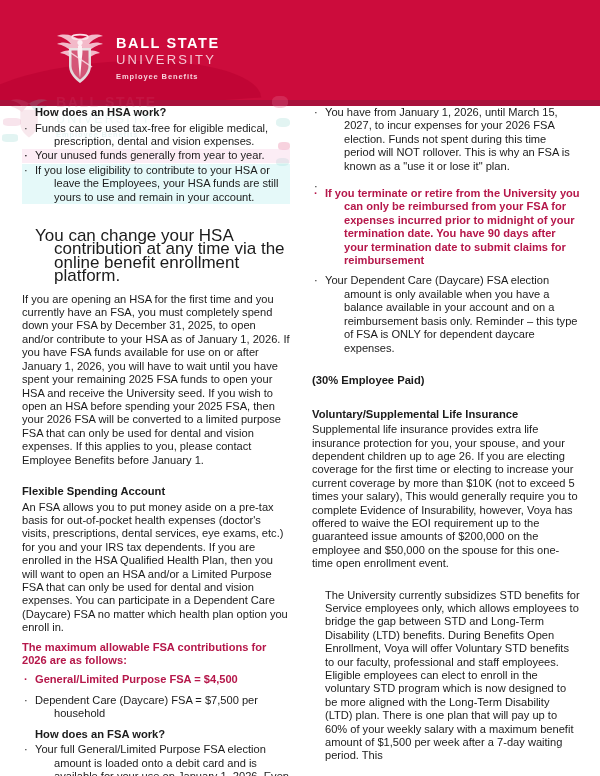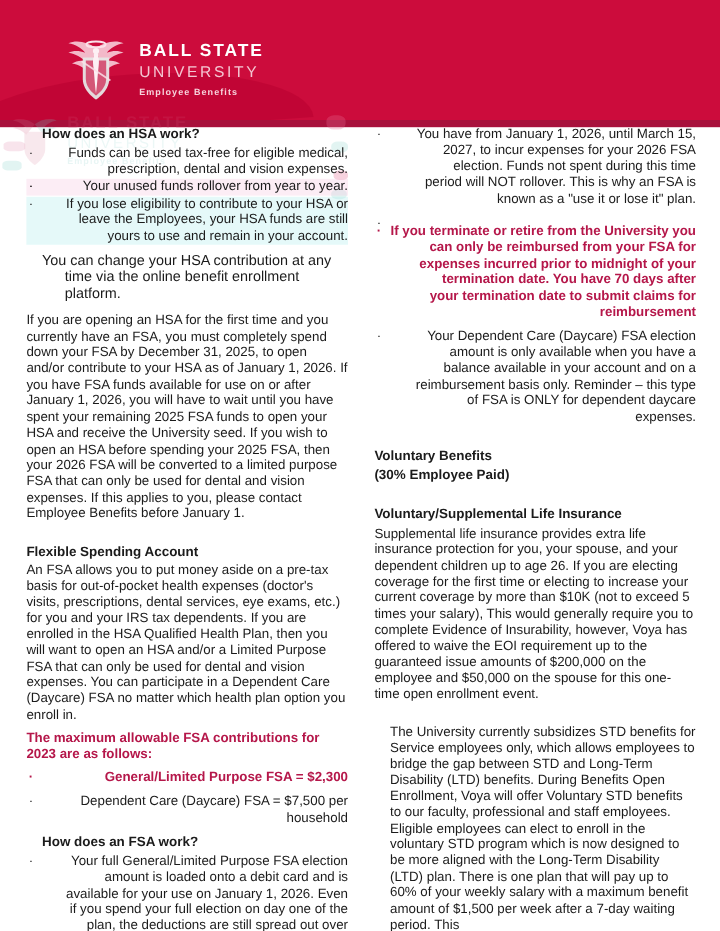--- a/index.html
+++ b/index.html
@@ -138,35 +138,36 @@
     margin-bottom: 1px;
     font-size: 11.1px;
     line-height: 13.4px;
   }
   .bullet > .dot {
     position: absolute;
     left: 2px; top: 0;
     font-size: 11.1px;
     line-height: 13.4px;
   }
-  .bullet > .btext { display: block; text-align: right; }
+  .bullet > .btext { display: block; }
   .bullet.hang > .btext { padding-left: 0; }
   
   .bullet.hang {
     padding-left: 32px;
   }
   .bullet.hang > .dot { left: 2px; }
   .bullet.hang > .btext { text-indent: -19px; }
 
   
   .indent-wrap {
     padding-left: 32px;
     text-indent: -19px;
-    font-size: 12px;
-    line-height: 13.4px;
+    font-size: 17px;
+    line-height: 13.4px;
+    margin-top: 18px;
   }
   .indent-body {
     padding-left: 13px;
     font-size: 11.1px;
     line-height: 13.4px;
   }
 
   .red { color: #b5174a; font-weight: bold; }
 
   
@@ -233,44 +234,44 @@
 
     <div class="bullet hang">
       <span class="dot">·</span>
       <span class="btext">Funds can be used tax-free for eligible medical, prescription, dental and vision expenses.</span>
     </div>
     <div class="bullet hang">
       <span class="dot">·</span>
     </div>
     <div class="bullet hang tint-m">
       <span class="dot">·</span>
-      <span class="btext">Your unused funds rollover from year to year.</span>
+      <span class="btext">Your unused funds generally from year to year.</span>
     </div>
     <div class="bullet hang tint-c">
       <span class="dot">·</span>
       <span class="btext">If you lose eligibility to contribute to your HSA or leave the Employees, your HSA funds are still yours to use and remain in your account.</span>
     </div>
 
     <div class="sp-6"></div>
     <div class="indent-wrap">You can change your HSA contribution at any time via the online benefit enrollment platform.</div>
 
     <div class="sp-10"></div>
     <p class="blk">If you are opening an HSA for the first time and you currently have an FSA, you must completely spend down your FSA by December 31, 2025, to open and/or contribute to your HSA as of January 1, 2026.  If you have FSA funds available for use on or after January 1, 2026, you will have to wait until you have spent your remaining 2025 FSA funds to open your HSA and receive the University seed.  If you wish to open an HSA before spending your 2025 FSA, then your 2026 FSA will be converted to a limited purpose FSA that can only be used for dental and vision expenses.  If this applies to you, please contact Employee Benefits before January 1.</p>
 
     <div class="sp-18"></div>
     <div class="h-sub">Flexible Spending Account</div>
     <p class="blk">An FSA allows you to put money aside on a pre-tax basis for out-of-pocket health expenses (doctor's visits, prescriptions, dental services, eye exams, etc.) for you and your IRS tax dependents.  If you are enrolled in the HSA Qualified Health Plan, then you will want to open an HSA and/or a Limited Purpose FSA that can only be used for dental and vision expenses. You can participate in a Dependent Care (Daycare) FSA no matter which health plan option you enroll in.</p>
 
     <div class="sp-6"></div>
-    <p class="blk red">The maximum allowable FSA contributions for 2023 are as follows:</p>
+    <p class="blk red">The maximum allowable FSA contributions for 2026 are as follows:</p>
 
     <div class="sp-6"></div>
     <div class="bullet hang red">
       <span class="dot">·</span>
-      <span class="btext">General/Limited Purpose FSA = $2,300</span>
+      <span class="btext">General/Limited Purpose FSA = $4,500</span>
     </div>
     <div class="sp-6"></div>
     <div class="bullet hang">
       <span class="dot">·</span>
       <span class="btext">Dependent Care (Daycare) FSA = $7,500 per household</span>
     </div>
 
     <div class="sp-6"></div>
     <div class="h-sub indent">How does an FSA work?</div>
 
@@ -286,30 +287,29 @@
       <span class="dot">·</span>
       <span class="btext">You have from January 1, 2026, until March 15, 2027, to incur expenses for your 2026 FSA election. Funds not spent during this time period will NOT rollover.  This is why an FSA is known as a "use it or lose it" plan.</span>
     </div>
     <div class="sp-6"></div>
     <div class="bullet hang">
       <span class="dot">·</span>
     </div>
     <div class="sp-6"></div>
     <div class="bullet hang red">
       <span class="dot">·</span>
-      <span class="btext">If you terminate or retire from the University you can only be reimbursed from your FSA for expenses incurred prior to midnight of your termination date.  You have 70 days after your termination date to submit claims for reimbursement</span>
+      <span class="btext">If you terminate or retire from the University you can only be reimbursed from your FSA for expenses incurred prior to midnight of your termination date.  You have 90 days after your termination date to submit claims for reimbursement</span>
     </div>
     <div class="sp-6"></div>
     <div class="bullet hang">
       <span class="dot">·</span>
       <span class="btext">Your Dependent Care (Daycare) FSA election amount is only available when you have a balance available in your account and on a reimbursement basis only. Reminder – this type of FSA is ONLY for dependent daycare expenses.</span>
     </div>
 
     <div class="sp-18"></div>
-    <div class="h-sub">Voluntary Benefits</div>
     <div class="h-sub">(30% Employee Paid)</div>
 
     <div class="sp-18"></div>
     <div class="h-sub">Voluntary/Supplemental Life Insurance</div>
     <p class="blk">Supplemental life insurance provides extra life insurance protection for you, your spouse, and your dependent children up to age 26. If you are electing coverage for the first time or electing to increase your current coverage by more than $10K (not to exceed 5 times your salary), This would generally require you to complete Evidence of Insurability, however, Voya has offered to waive the EOI requirement up to the guaranteed issue amounts of $200,000 on the employee and $50,000 on the spouse for this one-time open enrollment event.</p>
 
     <div class="sp-18"></div>
     <div class="indent-body">The University currently subsidizes STD benefits for Service employees only, which allows employees  to bridge the gap between STD and Long-Term Disability (LTD) benefits.  During Benefits Open Enrollment, Voya will offer Voluntary STD benefits to our faculty, professional and staff employees.  Eligible employees can elect to enroll in the voluntary STD program which is now designed to be more aligned with the Long-Term Disability (LTD) plan. There is one plan that will pay up to 60% of your weekly salary with a maximum benefit amount of $1,500 per week after a 7-day waiting period.  This</div>
   </div>
 </div>

